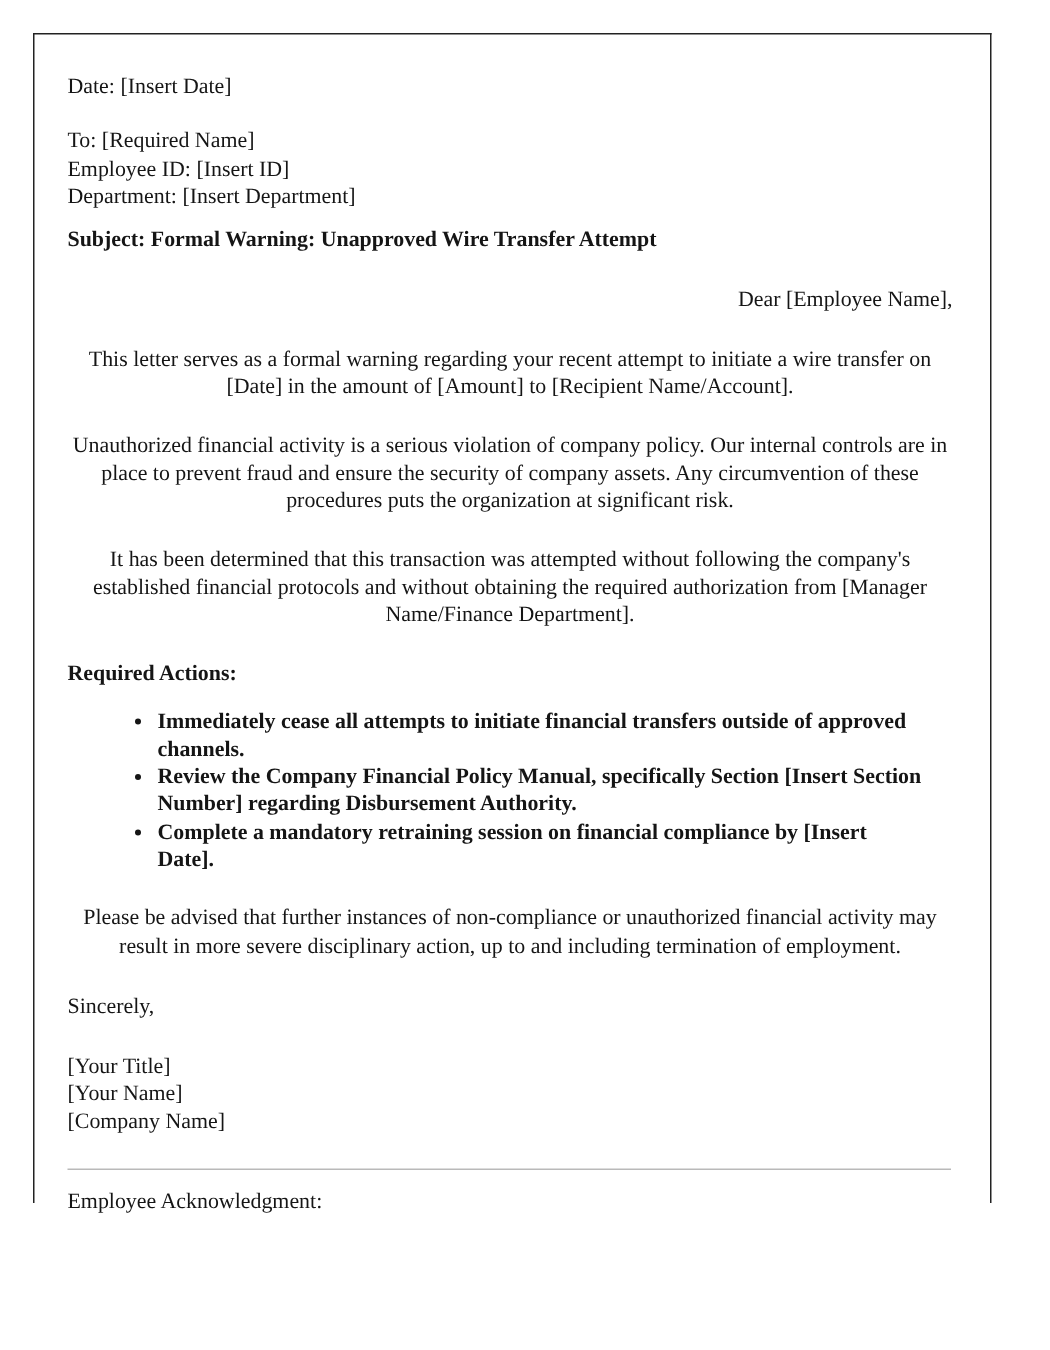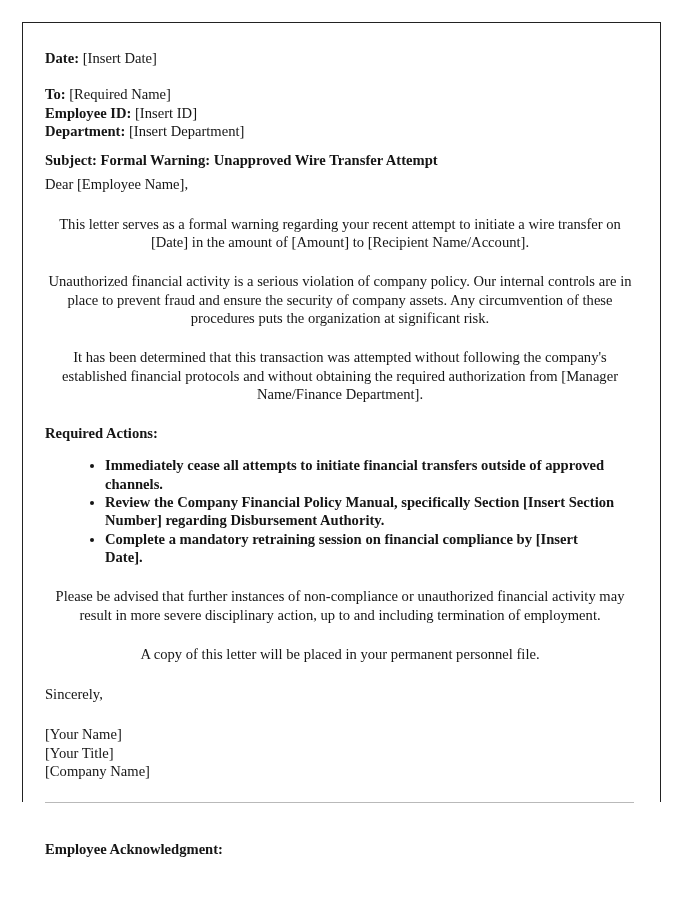--- a/index.html
+++ b/index.html
@@ -40,33 +40,34 @@
     line-height: 18.3px;
   }
 
   .meta-block {
     margin-top: 27px;
   }
   .meta-line {
     white-space: nowrap;
   }
   .meta-line .lbl {
-    font-weight: bold;
+    font-weight: normal;
   }
   .meta-gap {
     height: 18px;
   }
 
   .subject-line {
     font-weight: bold;
     margin-top: 11px;
   }
 
   .salutation {
-    margin-top: 6px;
+    margin-top: 22px;
+    text-align: right;
   }
 
   p.para {
     margin: 0;
     margin-top: 21px;
     text-align: center;
   }
 
   .section-head {
     font-weight: bold;
@@ -98,22 +99,22 @@
 
   .divider {
     border: none;
     border-top: 1.5px solid #b9b9b9;
     margin: 0;
     margin-top: 22px;
     width: 589px;
   }
 
   .ack-head {
-    font-weight: bold;
-    margin-top: 37px;
+    font-weight: normal;
+    margin-top: 12px;
   }
 </style>
 </head>
 <body>
 
 <div class="page-frame"></div>
 
 <div class="doc-body">
 
   <div class="meta-block">
@@ -151,27 +152,26 @@
   <div class="section-head">Required Actions:</div>
 
   <ul class="actions">
     <li>Immediately cease all attempts to initiate financial transfers outside of approved channels.</li>
     <li>Review the Company Financial Policy Manual, specifically Section [Insert Section Number] regarding Disbursement Authority.</li>
     <li>Complete a mandatory retraining session on financial compliance by [Insert Date].</li>
   </ul>
 
   <p class="para">Please be advised that further instances of non-compliance or unauthorized financial activity may result in more severe disciplinary action, up to and including termination of employment.</p>
 
-  <p class="para">A copy of this letter will be placed in your permanent personnel file.</p>
 
   <div class="signoff">Sincerely,</div>
 
   <div class="sig-block">
+    <div class="sig-line">[Your Title]</div>
     <div class="sig-line">[Your Name]</div>
-    <div class="sig-line">[Your Title]</div>
     <div class="sig-line">[Company Name]</div>
   </div>
 
   <hr class="divider">
 
   <div class="ack-head">Employee Acknowledgment:</div>
 
 </div>
 
 </body></html>

